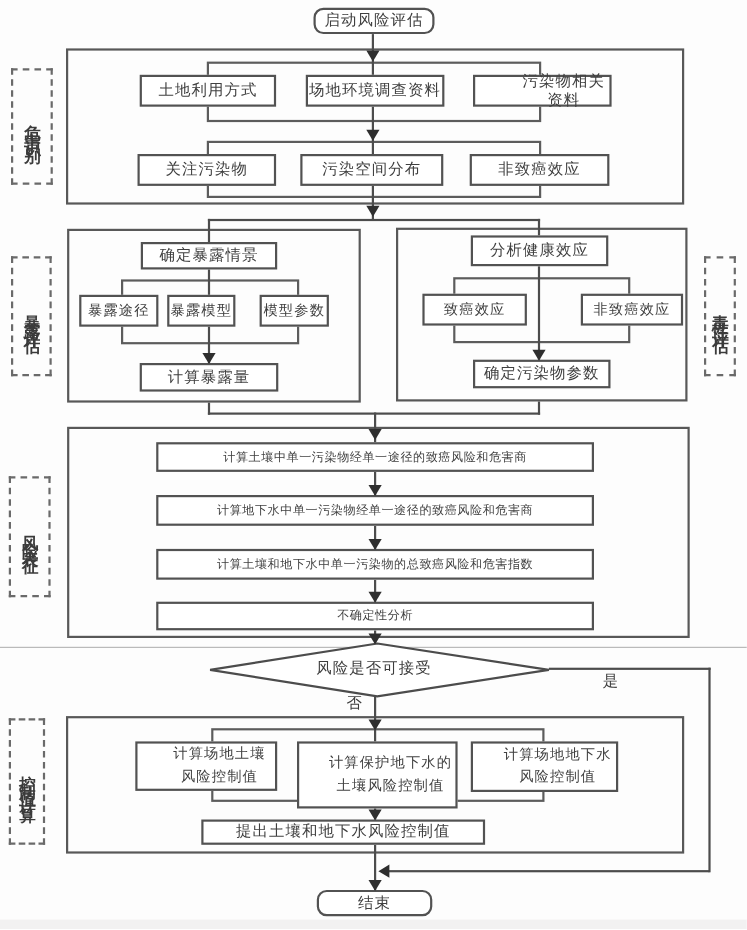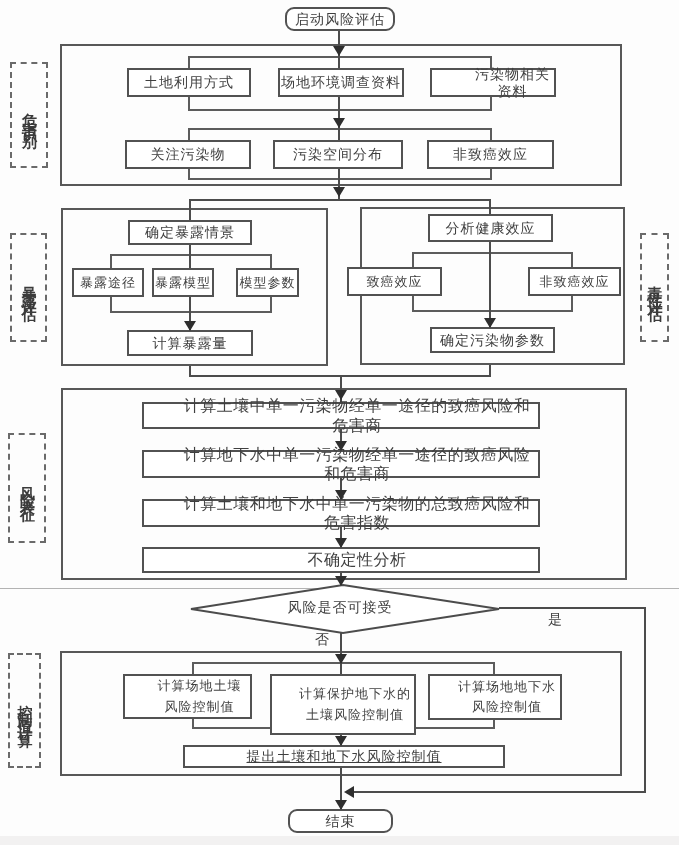--- a/index.html
+++ b/index.html
@@ -11,21 +11,21 @@
   .frame{position:absolute;border:2px solid #5c5c5c;box-sizing:border-box;z-index:1;}
   .vline{position:absolute;width:2px;background:#4c4c4c;z-index:2;}
   .hline{position:absolute;height:2px;background:#4c4c4c;z-index:2;}
   .artifact{position:absolute;height:1px;background:#b3b3b3;z-index:0;}
   .box{
     position:absolute;background:#ffffff;border:2px solid #525252;box-sizing:border-box;
     display:flex;align-items:center;justify-content:center;text-align:center;
     font-size:14px;letter-spacing:1px;color:#3f3f3f;z-index:3;line-height:1.2;
   }
   .box.small{font-size:13px;}
-  .box.step{font-size:16px;letter-spacing:0.5px;padding-left:32px;}
+  .box.step{font-size:11px;letter-spacing:0.5px;}
   .box.two-line{font-size:13px;line-height:1.55;padding-left:24px;}
   .terminal{border-radius:9px;}
   .side-label{
     position:absolute;border:2px dashed #6a6a6a;box-sizing:border-box;background:#fdfdfd;
     display:flex;align-items:center;justify-content:center;
     writing-mode:vertical-rl;text-orientation:upright;
     font-size:15px;font-weight:600;letter-spacing:7px;color:#3b3b3b;z-index:3;
   }
   .ad{position:absolute;width:0;height:0;border-left:6px solid transparent;
       border-right:6px solid transparent;border-top:10px solid #2e2e2e;z-index:4;}
@@ -77,21 +77,21 @@
   <div class="box" style="left:128px;top:220px;width:124px;height:25px;">确定暴露情景</div>
   <div class="box small" style="left:72px;top:268px;width:72px;height:29px;">暴露途径</div>
   <div class="box small" style="left:152px;top:268px;width:62px;height:29px;">暴露模型</div>
   <div class="box small" style="left:236px;top:268px;width:63px;height:29px;">模型参数</div>
   <div class="ad" style="left:184px;top:321px;"></div>
   <div class="box" style="left:127px;top:330px;width:126px;height:26px;">计算暴露量</div>
 
   <div class="vline" style="left:489px;top:242px;height:86px;"></div>
   <div class="frame" style="left:412px;top:252px;width:161px;height:60px;"></div>
   <div class="box" style="left:428px;top:214px;width:125px;height:28px;">分析健康效应</div>
-  <div class="box small" style="left:347px;top:267px;width:95px;height:29px;">致癌效应</div>
+  <div class="box small" style="left:384px;top:267px;width:95px;height:29px;">致癌效应</div>
   <div class="box small" style="left:528px;top:267px;width:93px;height:29px;">非致癌效应</div>
   <div class="ad" style="left:484px;top:318px;"></div>
   <div class="box" style="left:430px;top:327px;width:125px;height:26px;">确定污染物参数</div>
 
   <div class="vline" style="left:189px;top:366px;height:11px;"></div>
   <div class="vline" style="left:489px;top:365px;height:12px;"></div>
   <div class="hline" style="left:189px;top:375px;width:302px;"></div>
   <div class="vline" style="left:340px;top:375px;height:28px;"></div>
   <div class="ad" style="left:335px;top:390px;"></div>
 
@@ -149,20 +149,20 @@
   </div>
   <div class="box two-line" style="left:428px;top:674px;width:134px;height:46px;">
     <div>
       <span style="display:block;">计算场地地下水</span>
       <span style="display:block;">风险控制值</span>
     </div>
   </div>
 
   <div class="vline" style="left:340px;top:718px;height:28px;"></div>
   <div class="ad" style="left:335px;top:736px;"></div>
-  <div class="box" style="left:183px;top:745px;width:322px;height:23px;text-decoration:underline;">提出土壤和地下水风险控制值</div>
+  <div class="box" style="left:183px;top:745px;width:258px;height:23px;">提出土壤和地下水风险控制值</div>
 
   <div class="vline" style="left:340px;top:768px;height:42px;"></div>
   <div class="ad" style="left:335px;top:800px;"></div>
   <div class="box terminal" style="left:288px;top:809px;width:105px;height:24px;">结束</div>
 
   <div class="bottom-band"></div>
 </div>
 
 </body></html>

